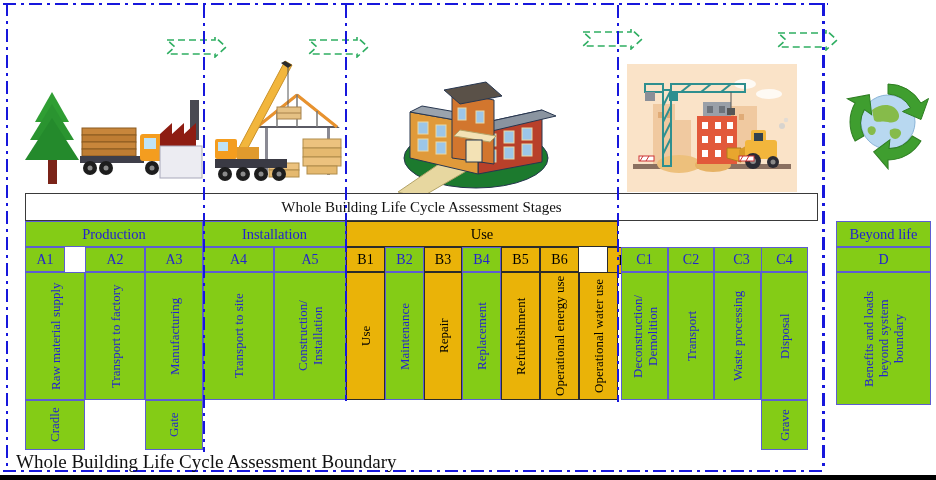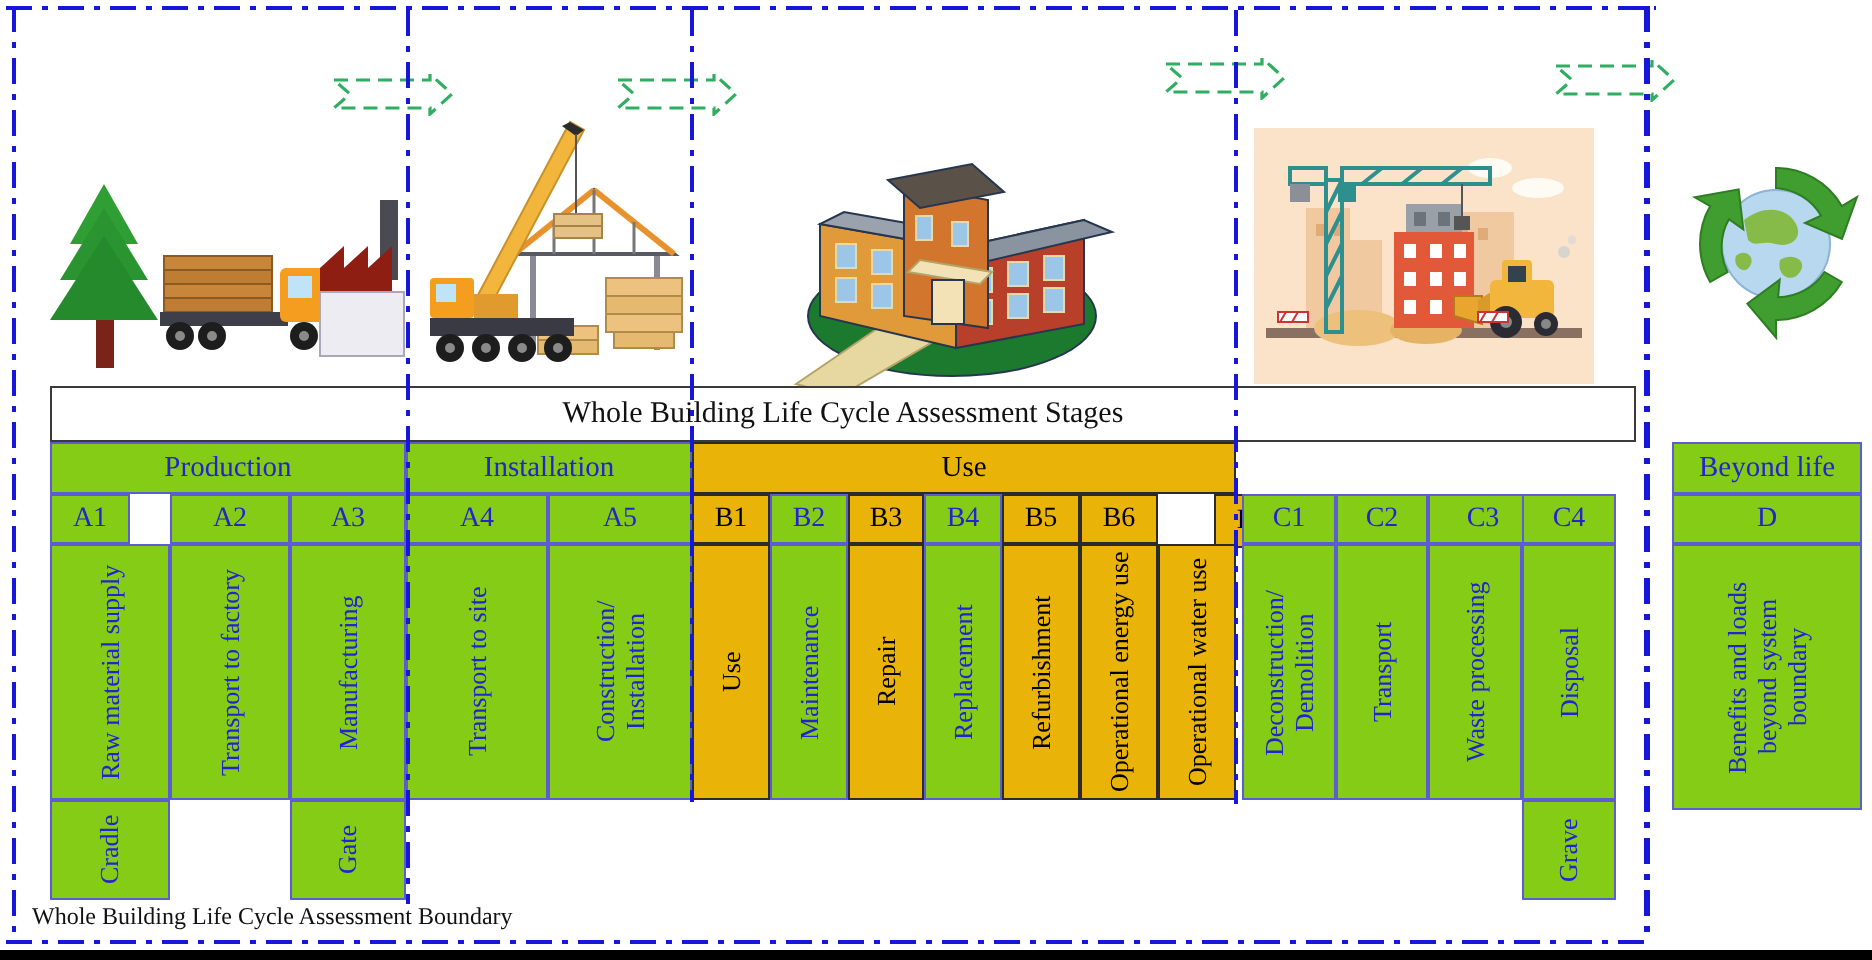--- a/index.html
+++ b/index.html
@@ -12,21 +12,21 @@
   .ttl{font-size:15px;border-color:#3a3a3a;color:#111;background:#fff}
   .grp{font-size:14.5px}
   .code{font-size:14px}
   .vtx{writing-mode:vertical-rl;transform:rotate(180deg);font-size:13px;line-height:15px;padding:2px}
   .mst{writing-mode:vertical-rl;transform:rotate(180deg);font-size:13px}
   .hline{position:absolute;height:2px;
     background:repeating-linear-gradient(90deg,#1717dc 0 13px,transparent 13px 18px,#1717dc 18px 21px,transparent 21px 26px)}
   .vline{position:absolute;width:2px;
     background:repeating-linear-gradient(180deg,#1717dc 0 13px,transparent 13px 18px,#1717dc 18px 21px,transparent 21px 26px)}
   .vline.thick{width:3px}
-  .caption{position:absolute;font-size:12px;color:#111;white-space:nowrap}
+  .caption{position:absolute;font-size:19px;color:#111;white-space:nowrap}
   .botbar{position:absolute;left:0;top:475px;width:936px;height:5px;background:#000}
   .abs{position:absolute}
 </style>
 </head>
 <body>
 
 <div class="stage-wrap">
 
   <svg class="abs" style="left:24px;top:90px" width="184" height="102" viewBox="0 0 184 102">
     <g>

